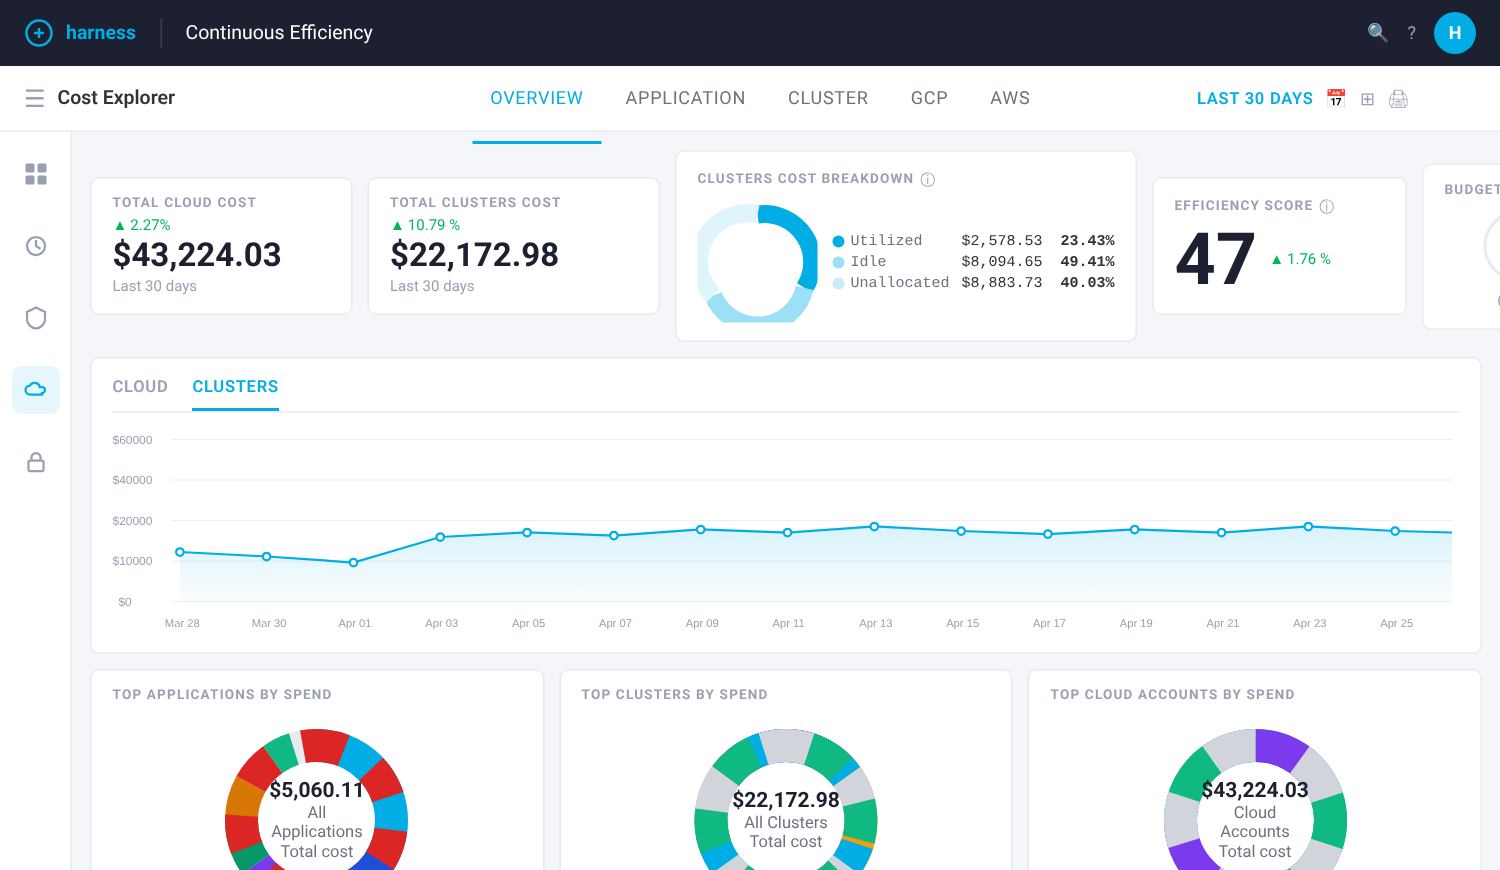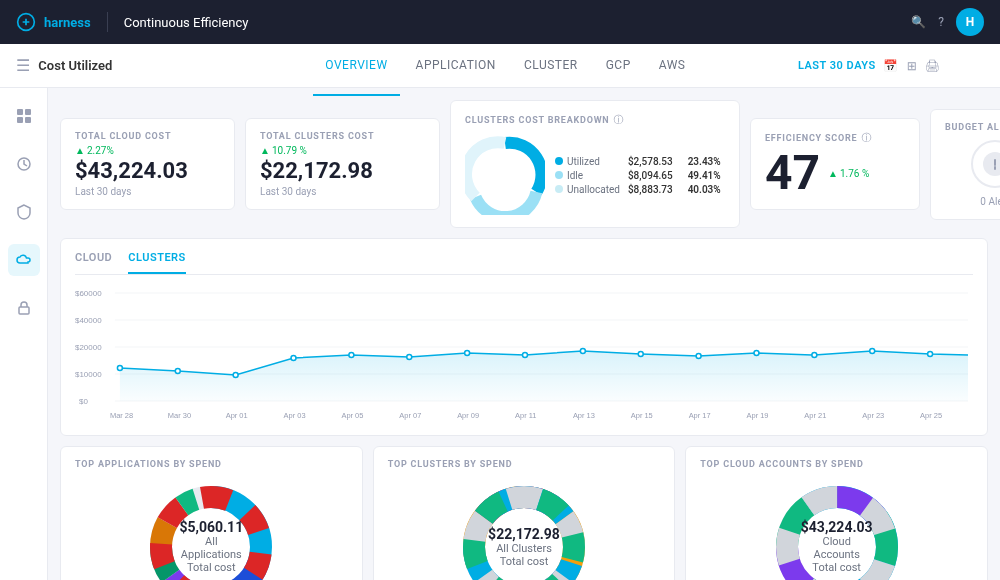--- a/index.html
+++ b/index.html
@@ -45,21 +45,21 @@
     .card-budget { flex: 0 0 130px; }
 
     .card-label { font-size: 9px; font-weight: 700; color: #9aa0b4; text-transform: uppercase; letter-spacing: 0.8px; margin-bottom: 4px; }
     .card-value { font-size: 22px; font-weight: 700; color: #1c2030; line-height: 1.2; }
     .card-sub { font-size: 10px; color: #9aa0b4; margin-top: 2px; }
     .card-change { font-size: 10px; color: #00b85c; display: flex; align-items: center; gap: 2px; margin-bottom: 2px; }
 
     
     .breakdown-inner { display: flex; align-items: center; gap: 10px; }
     .donut-container { position: relative; width: 80px; height: 80px; }
-    .breakdown-legend { display: flex; flex-direction: column; gap: 3px; }
+    .breakdown-legend { display: flex; flex-direction: column; gap: 3px; font-family: Liberation Mono, monospace; }
     .legend-item { display: flex; align-items: center; gap: 4px; font-size: 10px; }
     .legend-dot { width: 8px; height: 8px; border-radius: 50%; flex-shrink: 0; }
     .legend-label { color: #6b7280; flex: 1; }
     .legend-value { color: #333; font-weight: 500; }
     .legend-pct { color: #333; font-weight: 600; width: 40px; text-align: right; }
 
     
     .efficiency-score { font-size: 48px; font-weight: 700; color: #1c2030; line-height: 1; }
     .efficiency-change { font-size: 10px; color: #00b85c; display: flex; align-items: center; gap: 2px; }
     .efficiency-inner { display: flex; align-items: center; gap: 8px; margin-top: 0; }
@@ -102,21 +102,21 @@
   <div class="topnav-icons">
     <span style="cursor:pointer;">🔍</span>
     <span style="cursor:pointer;">?</span>
     <div class="topnav-avatar">H</div>
   </div>
 </div>
 
 <div class="subnav">
   <div class="subnav-left">
     <span class="hamburger">☰</span>
-    <span class="subnav-section">Cost Utilized</span>
+    <span class="subnav-section">Cost Explorer</span>
   </div>
   <div class="subnav-tabs">
     <div class="subnav-tab active">OVERVIEW</div>
     <div class="subnav-tab">APPLICATION</div>
     <div class="subnav-tab">CLUSTER</div>
     <div class="subnav-tab">GCP</div>
     <div class="subnav-tab">AWS</div>
   </div>
   <div class="subnav-right">
     <span class="date-btn">LAST 30 DAYS</span>

